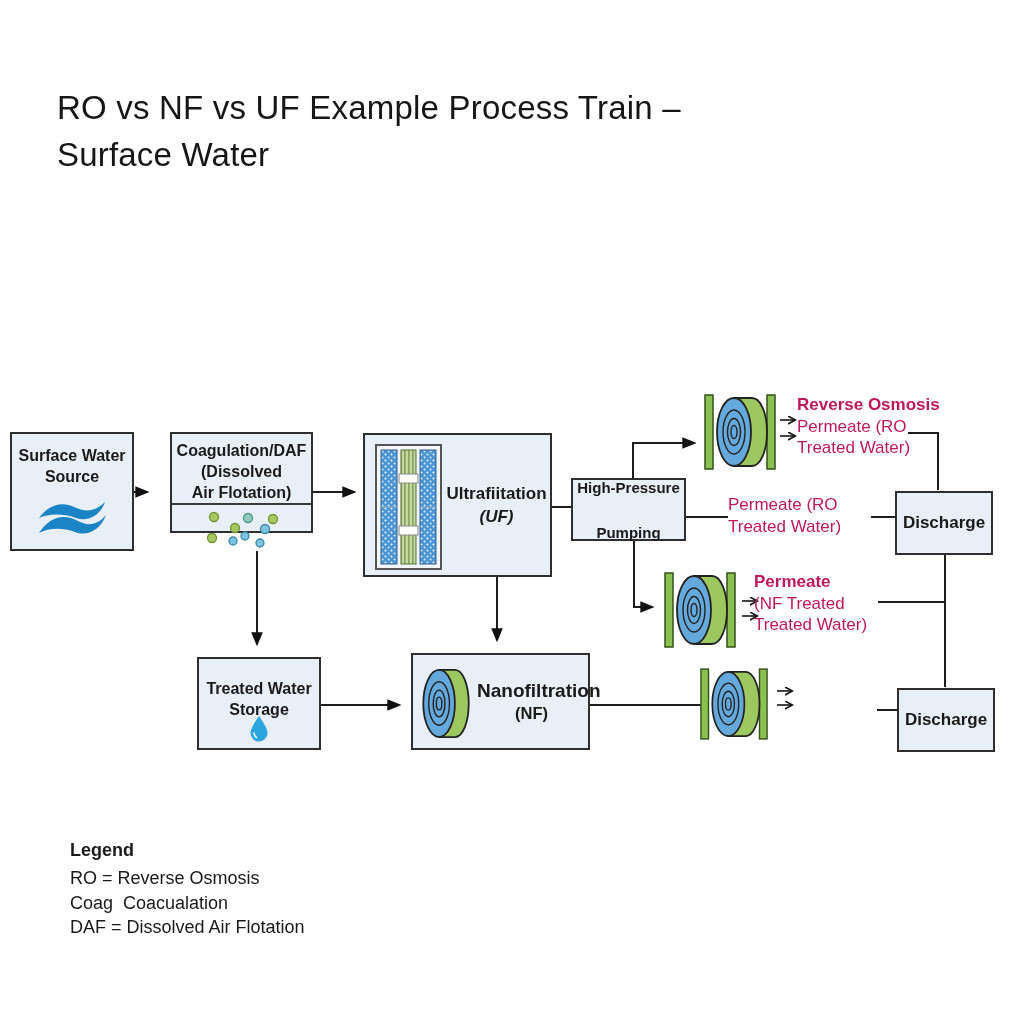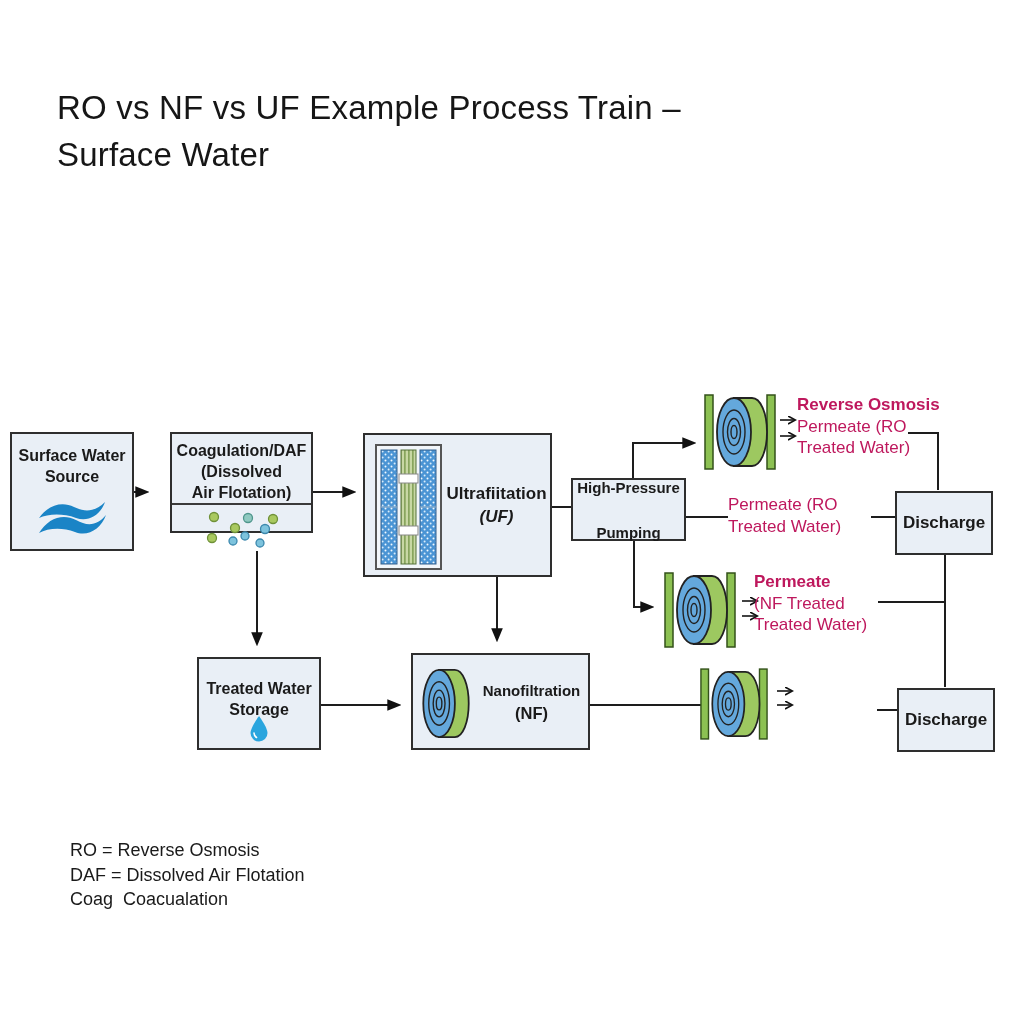--- a/index.html
+++ b/index.html
@@ -145,21 +145,21 @@
 
   <div class="box" style="left:411px;top:653px;width:179px;height:97px;">
     <svg class="icon" style="left:6px;top:9px;" width="56" height="79" viewBox="0 0 56 80">
       <path d="M20 6 L36 6 C44 6 50 21 50 40 C50 59 44 74 36 74 L20 74 Z" fill="#9dc860" stroke="#222" stroke-width="1.8"></path>
       <ellipse cx="20" cy="40" rx="16" ry="34" fill="#64a8dc" stroke="#222" stroke-width="1.8"></ellipse>
       <ellipse cx="20" cy="40" rx="10.5" ry="22" fill="none" stroke="#222" stroke-width="1.4"></ellipse>
       <ellipse cx="20" cy="40" rx="6" ry="13.5" fill="none" stroke="#222" stroke-width="1.4"></ellipse>
       <ellipse cx="20" cy="40" rx="2.8" ry="6.5" fill="none" stroke="#222" stroke-width="1.4"></ellipse>
     </svg>
     <div style="position:absolute;left:64px;right:2px;top:50%;transform:translateY(-50%);">
-      <span class="bl" style="font-size:15px;line-height:23px;text-align:center;">Nanofiltration</span>
+      <span class="bl" style="font-size:19px;line-height:23px;text-align:center;">Nanofiltration</span>
       <span class="bl" style="font-size:16.5px;line-height:23px;">(NF)</span>
     </div>
   </div>
 
   <div class="box flexc" style="left:895px;top:491px;width:98px;height:64px;font-size:17px;">
     <span>Discharge</span>
   </div>
 
   <div class="box flexc" style="left:897px;top:688px;width:98px;height:64px;font-size:17px;">
     <span>Discharge</span>
@@ -207,18 +207,19 @@
   </div>
 
   <div class="stream" style="left:754px;top:571px;width:128px;">
     <span class="b">Permeate</span>
     <span>(NF Treated</span>
     <span>Treated Water)</span>
   </div>
 
 
   <div id="legend">
+    <div class="lt">Legend</div>
     <div class="legend-entry">RO = Reverse Osmosis</div>
+    <div class="legend-entry">Coag  Coacualation</div>
     <div class="legend-entry">DAF = Dissolved Air Flotation</div>
-    <div class="legend-entry">Coag  Coacualation</div>
   </div>
 
 </div>
 
 </body></html>

